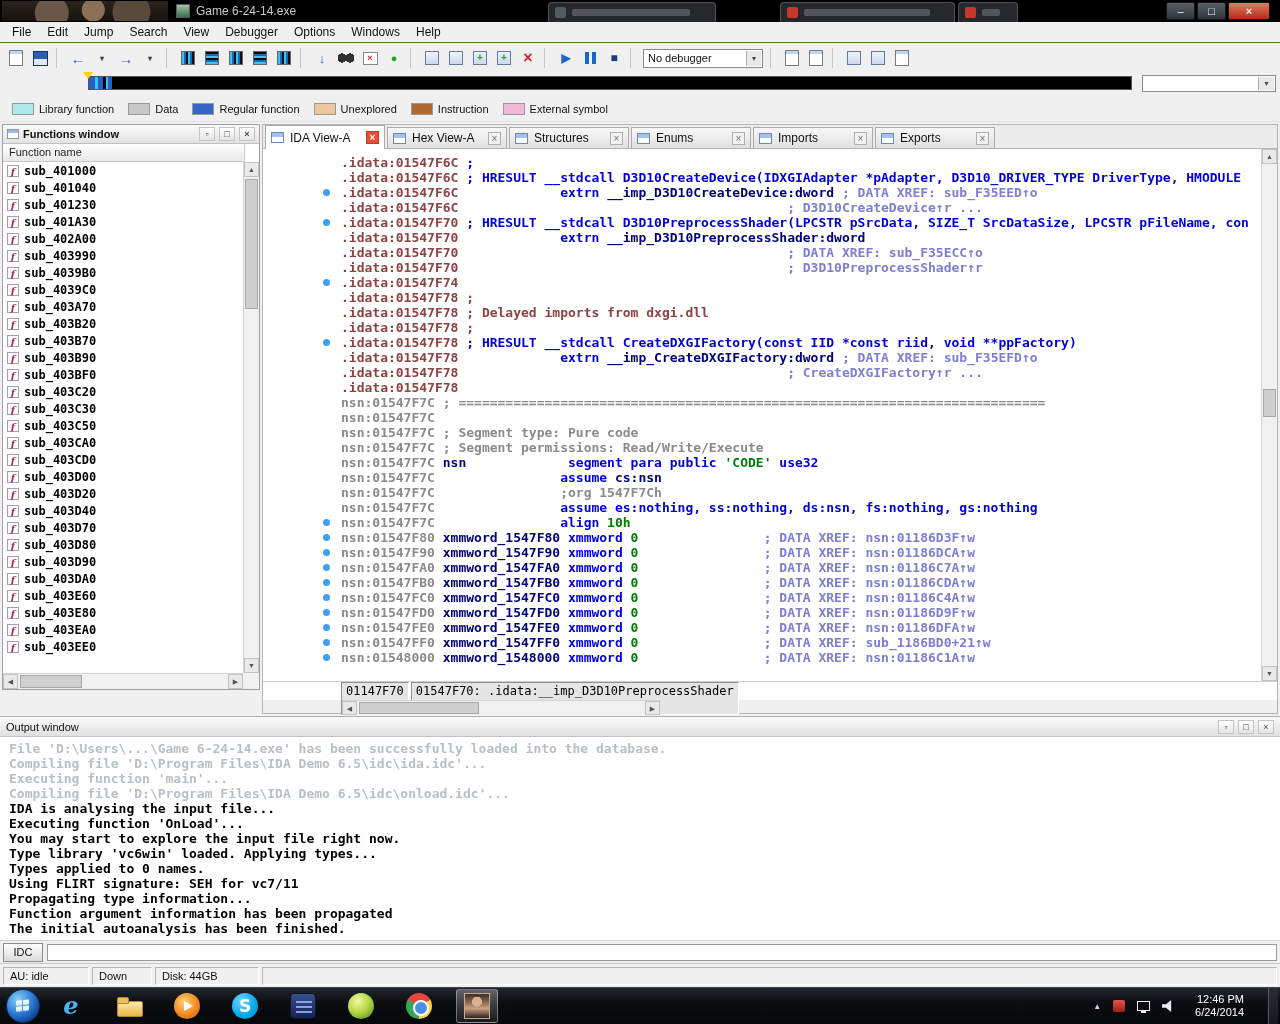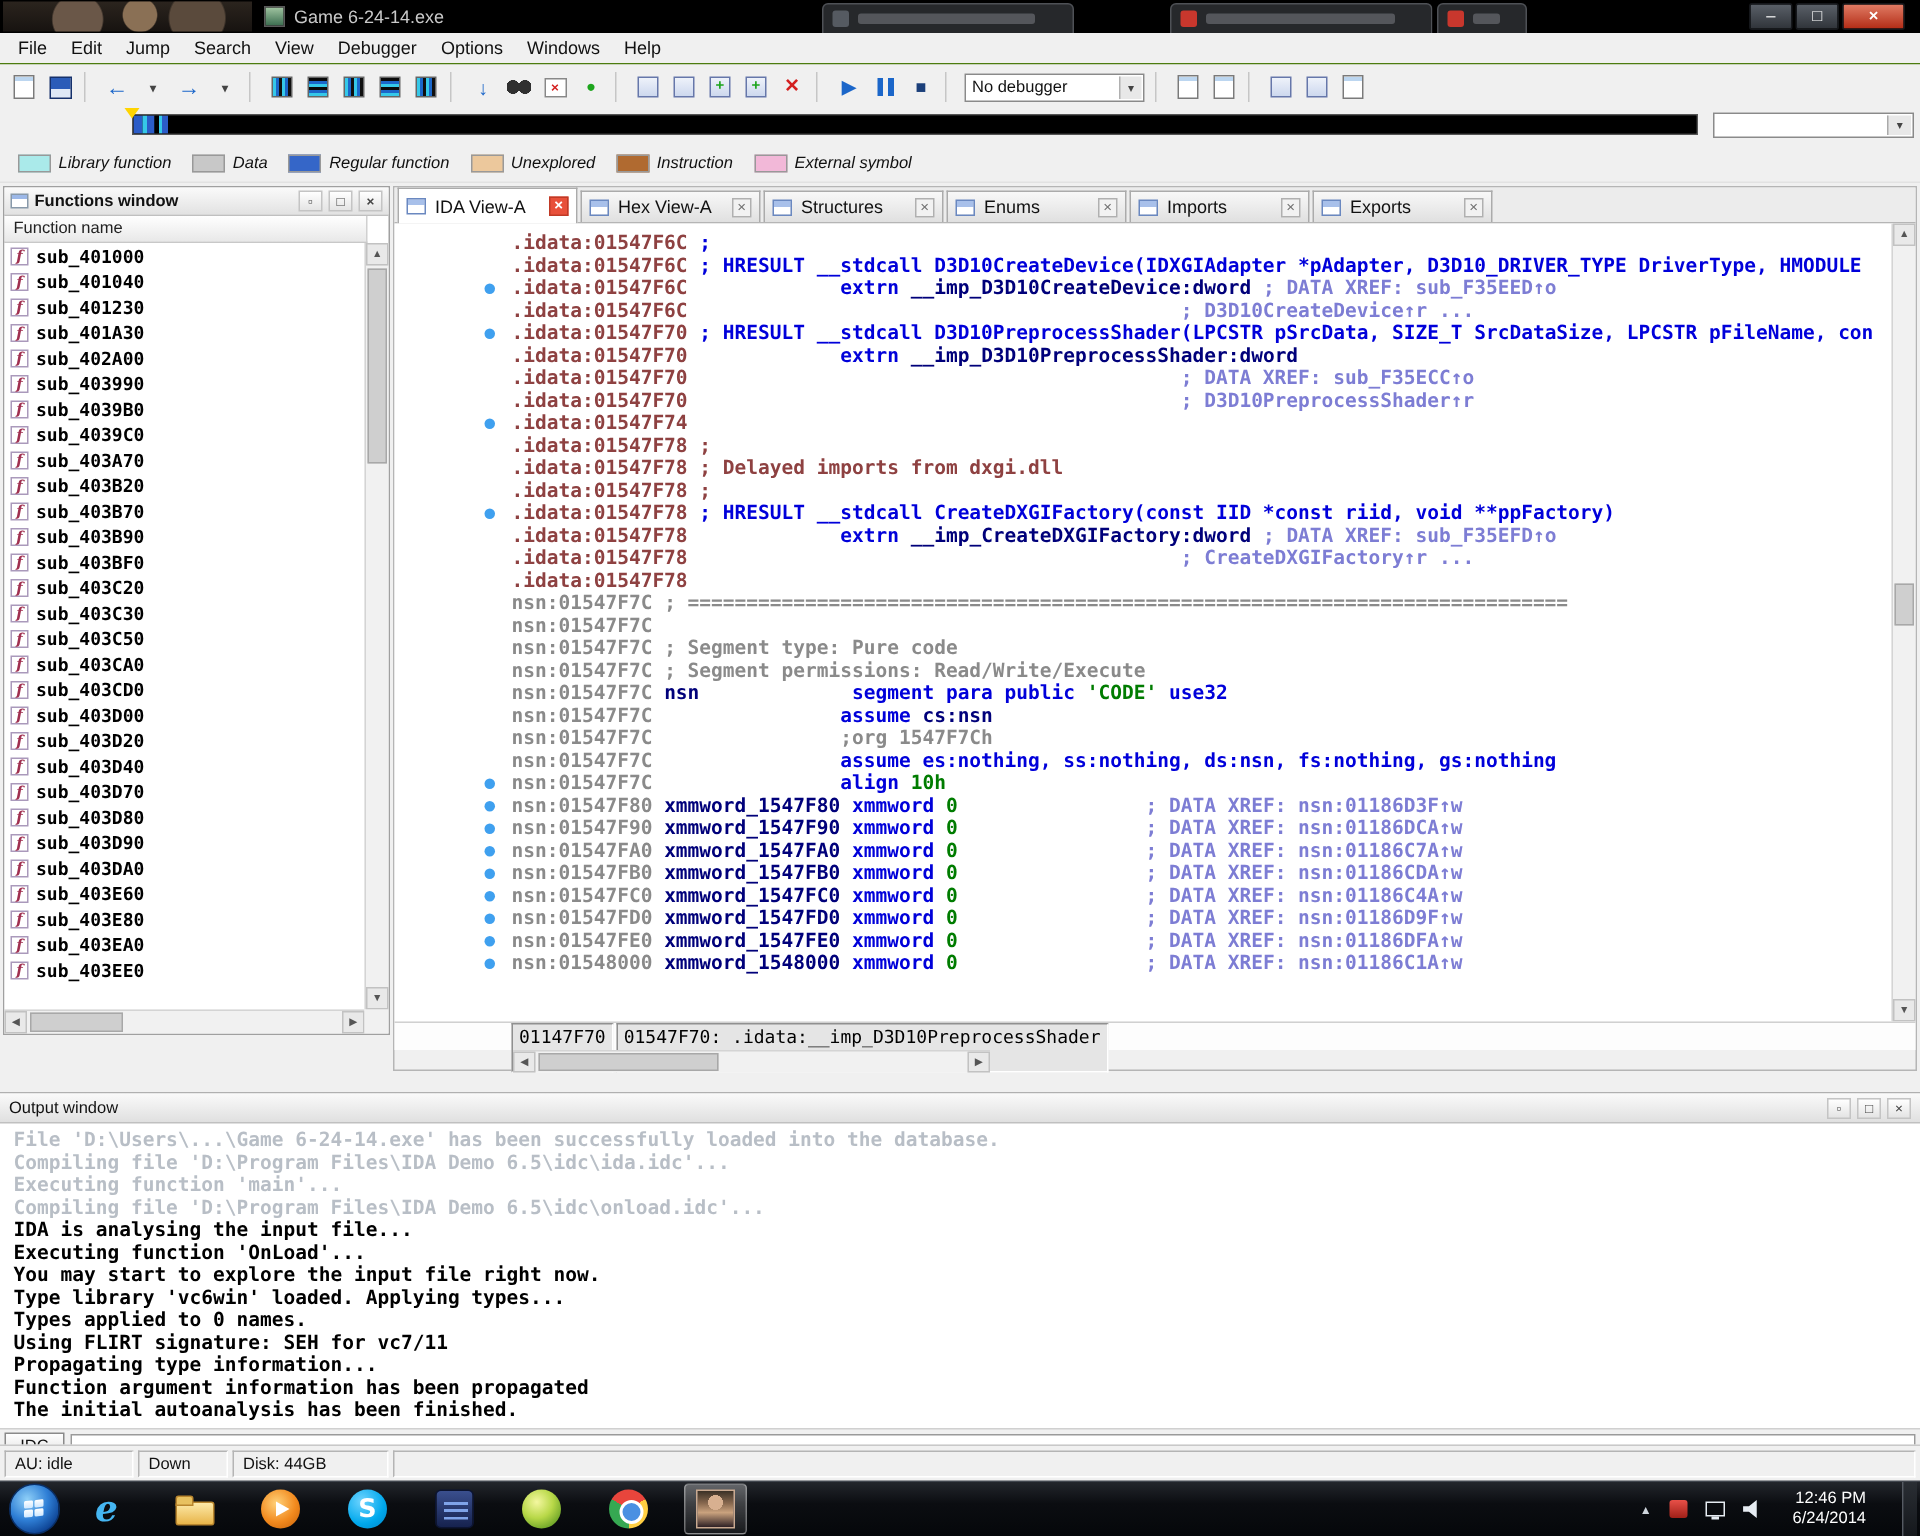--- a/index.html
+++ b/index.html
@@ -54,21 +54,21 @@
 
 #navrow{position:absolute;top:73px;left:0;right:0;height:21px;background:#f0f0f0;}
 #navband{position:absolute;left:88px;top:3px;width:1044px;height:14px;background:#000;border:1px solid #555;display:flex;overflow:hidden;}
 .nbseg{height:100%;flex:none;}
 #navmarker{position:absolute;left:83px;top:-1px;width:0;height:0;border-left:5px solid transparent;border-right:5px solid transparent;border-top:7px solid #ffd400;}
 #navdrop{position:absolute;right:4px;top:2px;width:134px;height:17px;background:#fff;border:1px solid #8a8a8a;}
 #navdrop .arr{position:absolute;right:1px;top:1px;width:16px;height:13px;background:#e8e8e8;border-left:1px solid #aaa;color:#444;font-size:8px;text-align:center;line-height:13px;}
 
 
 #legend{position:absolute;top:96px;left:0;right:0;height:26px;background:#f0f0f0;display:flex;align-items:center;padding-left:12px;gap:14px;border-bottom:1px solid #e2e2e2;}
-.lg{display:inline-flex;align-items:center;gap:5px;font-style:italic;}
+.lg{display:inline-flex;align-items:center;gap:5px;}
 .lgsw{width:22px;height:12px;border:1px solid #999;display:inline-block;}
 .lgt{font-size:11px;color:#111;}
 
 
 #fnwin{position:absolute;left:2px;top:124px;width:258px;height:566px;background:#fff;border:1px solid #a0a0a0;}
 #fnwin-title{height:19px;background:linear-gradient(#fafafa,#e2e2e2);border-bottom:1px solid #c0c0c0;display:flex;align-items:center;padding:0 4px;gap:4px;font-weight:bold;}
 .pane-ico{width:12px;height:10px;border:1px solid #8899aa;background:linear-gradient(180deg,#9cb8e8 0 3px,#fff 3px);flex:none;}
 .wt{font-size:11px;color:#111;flex:1;}
 .pane-btn{width:16px;height:14px;text-align:center;font-size:9px;color:#444;border:1px solid #c4c4c4;background:linear-gradient(#fff,#e4e4e4);line-height:12px;flex:none;}
 #fn-header{position:absolute;top:19px;left:0;height:18px;width:242px;background:linear-gradient(#ffffff,#e8e8e8);border-bottom:1px solid #c8c8c8;border-right:1px solid #d0d0d0;font-size:11px;padding:2px 6px;color:#222;}
@@ -102,21 +102,21 @@
 #disasm{position:absolute;top:24px;left:0;width:999px;height:532px;background:#fff;overflow:hidden;padding-top:6px;}
 .dline{position:relative;height:15px;line-height:15px;padding-left:78px;white-space:pre;font:bold 13px "DejaVu Sans Mono",monospace;}
 .ddot{position:absolute;left:60px;top:4px;width:7px;height:7px;border-radius:50%;background:#3fa0ef;}
 .tk-m{color:#8e4141}.tk-g{color:#8a8a8a}.tk-b{color:#0000da}.tk-n{color:#00007a}.tk-p{color:#7d7dd4}.tk-v{color:#007c00}
 #dis-vscroll{top:24px;right:0;width:16px;height:532px;}
 #statusrow{position:absolute;top:556px;left:0;right:0;height:19px;background:#fdfdfd;border-top:1px solid #d0d0d0;display:flex;gap:2px;padding-left:78px;font:12px "DejaVu Sans Mono",monospace;color:#000;}
 .stbox{border:1px solid;border-color:#909090 #fff #fff #909090;background:#e5e5e5;padding:0 4px;height:33px;line-height:16px;white-space:pre;}
 #dis-hscroll{left:79px;top:575px;width:318px;height:15px;}
 
 
-#outwin{position:absolute;left:0;top:716px;right:0;height:247px;background:#fff;border-top:1px solid #b0b0b0;margin-top:12px;}
+#outwin{position:absolute;left:0;top:716px;right:0;height:247px;background:#fff;border-top:1px solid #b0b0b0;}
 #outwin-title{height:20px;background:linear-gradient(#fafafa,#e0e0e0);border-bottom:1px solid #c0c0c0;display:flex;align-items:center;gap:4px;padding:0 6px;}
 #outlines{position:absolute;top:21px;left:1px;right:1px;bottom:24px;overflow:hidden;padding:3px 0 0 8px;background:#fff;}
 .oline{font:bold 13px "DejaVu Sans Mono",monospace;line-height:15px;color:#000;white-space:pre;}
 .oline.faded{color:#a7afb8;opacity:.8;}
 #idcrow{position:absolute;left:0;bottom:0;right:0;height:23px;background:#f0f0f0;border-top:1px solid #d0d0d0;display:flex;align-items:center;gap:4px;padding:0 3px;}
 #idcbtn{width:40px;height:19px;background:linear-gradient(#fefefe,#dcdcdc);border:1px solid #8a8a8a;font-size:11px;color:#111;text-align:center;line-height:17px;}
 #idcinput{flex:1;height:17px;border:1px solid #9a9a9a;background:#fff;font:12px "DejaVu Sans Mono",monospace;padding:0 3px;}
 
 
 #statusbar{position:absolute;left:0;top:963px;right:0;height:24px;background:#f0f0f0;border-top:1px solid #c8c8c8;display:flex;align-items:center;gap:3px;padding:2px 3px;font-size:11px;color:#111;}
@@ -536,20 +536,21 @@
           <div class="dline"><span class="tk-g">nsn:01547F7C</span><span class="tk-g">                ;org 1547F7Ch</span></div>
           <div class="dline"><span class="tk-g">nsn:01547F7C</span><span class="tk-b">                assume es:nothing, ss:nothing, ds:nsn, fs:nothing, gs:nothing</span></div>
           <div class="dline"><span class="ddot"></span><span class="tk-g">nsn:01547F7C</span><span class="tk-b">                align </span><span class="tk-v">10h</span></div>
           <div class="dline"><span class="ddot"></span><span class="tk-g">nsn:01547F80 </span><span class="tk-n">xmmword_1547F80 </span><span class="tk-b">xmmword </span><span class="tk-v">0</span><span class="tk-p">                ; DATA XREF: nsn:01186D3F↑w</span></div>
           <div class="dline"><span class="ddot"></span><span class="tk-g">nsn:01547F90 </span><span class="tk-n">xmmword_1547F90 </span><span class="tk-b">xmmword </span><span class="tk-v">0</span><span class="tk-p">                ; DATA XREF: nsn:01186DCA↑w</span></div>
           <div class="dline"><span class="ddot"></span><span class="tk-g">nsn:01547FA0 </span><span class="tk-n">xmmword_1547FA0 </span><span class="tk-b">xmmword </span><span class="tk-v">0</span><span class="tk-p">                ; DATA XREF: nsn:01186C7A↑w</span></div>
           <div class="dline"><span class="ddot"></span><span class="tk-g">nsn:01547FB0 </span><span class="tk-n">xmmword_1547FB0 </span><span class="tk-b">xmmword </span><span class="tk-v">0</span><span class="tk-p">                ; DATA XREF: nsn:01186CDA↑w</span></div>
           <div class="dline"><span class="ddot"></span><span class="tk-g">nsn:01547FC0 </span><span class="tk-n">xmmword_1547FC0 </span><span class="tk-b">xmmword </span><span class="tk-v">0</span><span class="tk-p">                ; DATA XREF: nsn:01186C4A↑w</span></div>
           <div class="dline"><span class="ddot"></span><span class="tk-g">nsn:01547FD0 </span><span class="tk-n">xmmword_1547FD0 </span><span class="tk-b">xmmword </span><span class="tk-v">0</span><span class="tk-p">                ; DATA XREF: nsn:01186D9F↑w</span></div>
           <div class="dline"><span class="ddot"></span><span class="tk-g">nsn:01547FE0 </span><span class="tk-n">xmmword_1547FE0 </span><span class="tk-b">xmmword </span><span class="tk-v">0</span><span class="tk-p">                ; DATA XREF: nsn:01186DFA↑w</span></div>
+          <div class="dline"><span class="ddot"></span><span class="tk-g">nsn:01547FF0 </span><span class="tk-n">xmmword_1547FF0 </span><span class="tk-b">xmmword </span><span class="tk-v">0</span><span class="tk-p">                ; DATA XREF: sub_1186BD0+21↑w</span></div>
           <div class="dline"><span class="ddot"></span><span class="tk-g">nsn:01548000 </span><span class="tk-n">xmmword_1548000 </span><span class="tk-b">xmmword </span><span class="tk-v">0</span><span class="tk-p">                ; DATA XREF: nsn:01186C1A↑w</span></div>
         </div>
       </div>
     <div class="vscroll" id="dis-vscroll">
       <div class="sb-btn top">▲</div>
       <div class="sb-thumb" style="top:240px;height:28px"></div>
       <div class="sb-btn bot">▼</div>
     </div>
     <div id="statusrow">
       <span class="stbox">01147F70</span>

